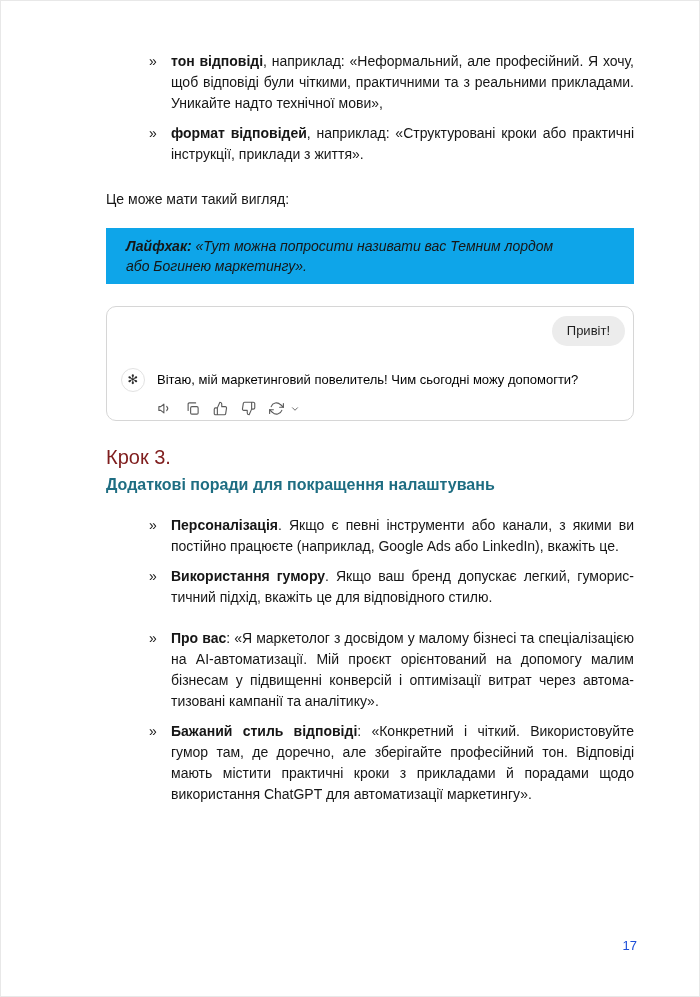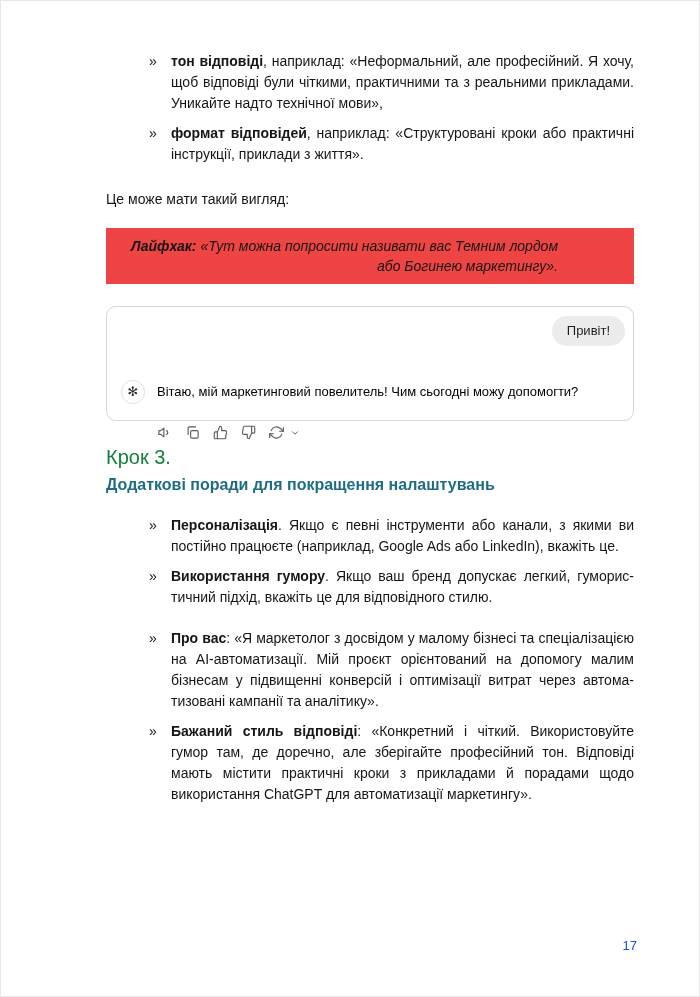--- a/index.html
+++ b/index.html
@@ -24,35 +24,34 @@
   b { font-weight:700; }
 
   
   .lead-para { margin-top:24px; }
   .quote-para { margin-top:24px; text-align:justify; hyphens:manual; }
   .example-label { margin-top:28px; }
 
   
   .callout {
     margin-top:18px;
-    background:#ef4444;
+    background:#0ea5e9;
     padding:8px 20px;
-    text-align:right;
   }
   .callout-text { font-style:italic; max-width:432px; line-height:20px; }
 
   
   .chat-card {
     margin-top:22px;
     height:115px;
     border:1px solid #d6d6d6;
     border-radius:10px;
     padding:9px 8px 0 14px;
     display:flex; flex-direction:column;
-    font-size:13px; line-height:16px;gap:12px;
+    font-size:13px; line-height:16px;
   }
   .bubble {
     align-self:flex-end;
     background:#ececec;
     border-radius:15px;
     padding:7px 15px;
     color:#1f1f1f;
   }
   .assistant-row { display:flex; align-items:center; gap:12px; margin-top:22px; }
   .ai-logo {
@@ -62,21 +61,21 @@
     font-size:13px; color:#2c2c2c;
     font-family:"DejaVu Sans", sans-serif;
   }
   .assistant-msg { color:#000000; }
   .actions { display:flex; align-items:center; gap:13px; margin:9px 0 0 36px; }
   .action-btn { display:flex; align-items:center; cursor:pointer; }
   .action-btn svg { display:block; }
   .chev { margin-left:-7px; }
 
   
-  .kicker  { margin-top:24px; font-size:20px; line-height:24px; color:#15803d; font-weight:400; }
+  .kicker  { margin-top:24px; font-size:20px; line-height:24px; color:#7f1d1d; font-weight:400; }
   .section-title { margin-top:4px; font-size:16px; line-height:24px; color:#1e6d82; font-weight:700; }
 
   .tips-bullets    { margin-top:18px; }
   .example-bullets { margin-top:20px; }
 
   
   .page-number {
     position:absolute; right:62px; bottom:40px;
     font-size:13px; color:#1d4ed8;
   }

